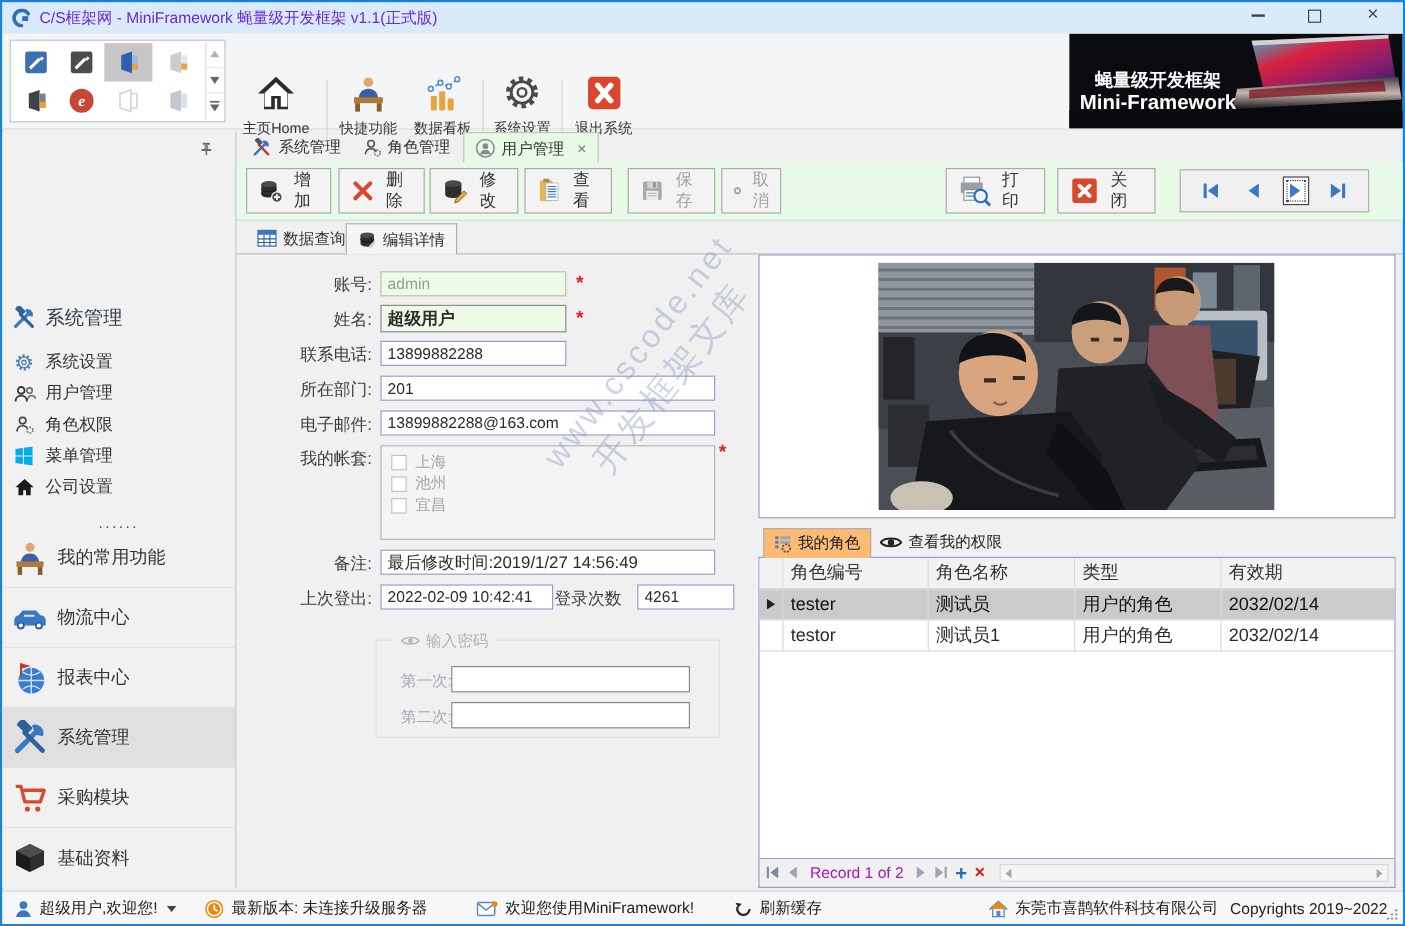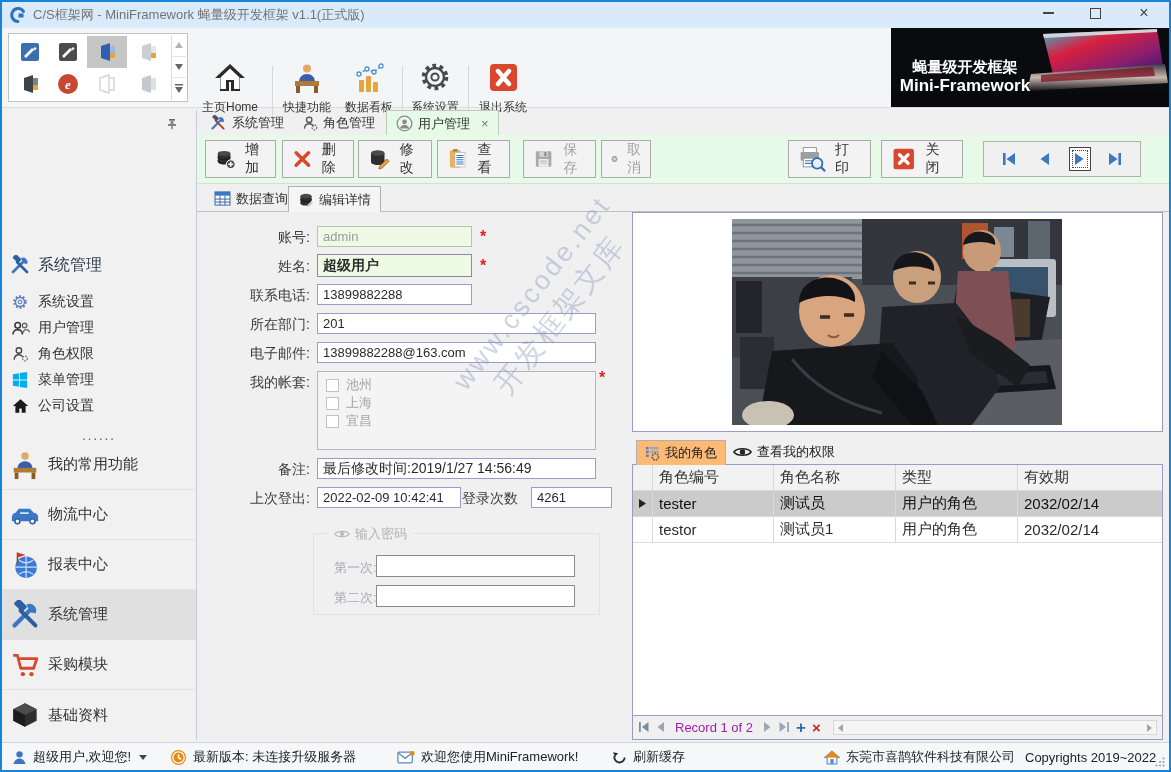--- a/index.html
+++ b/index.html
@@ -2,21 +2,21 @@
 <html><head>
 <meta charset="utf-8">
 <style>
   *{margin:0;padding:0;box-sizing:border-box}
   body{background:#9aa2ab;font-family:"Liberation Sans","DejaVu Sans",sans-serif;-webkit-font-smoothing:antialiased}
   #win{position:relative;width:1171px;height:772px;background:#f0f0f0;overflow:hidden;
        box-shadow:inset 0 0 0 2px #1783d9;font-size:13px;color:#2a2a2a}
   .abs{position:absolute}
   
   .titlebar{position:absolute;left:2px;top:2px;right:2px;height:26px;background:#d9ebfb;display:flex;align-items:center;padding-left:8px}
-  .title-text{font-size:13px;color:#737373;margin-left:7px}
+  .title-text{font-size:13px;color:#6d28d9;margin-left:7px}
   .winctl{position:absolute;top:0;height:26px;width:34px;display:flex;align-items:center;justify-content:center;color:#444}
   
   .ribbon{position:absolute;left:2px;top:28px;right:2px;height:80px;background:#f4f5f6;border-bottom:1px solid #dcdcdc}
   .gallery{position:absolute;left:6px;top:5px;width:180px;height:69px;background:#fff;border:1px solid #c3c3c3}
   .thm{position:absolute;width:26px;height:26px;display:flex;align-items:center;justify-content:center}
   .thm.sel{background:#c6c6c6;width:40px;height:32px}
   .gal-scroll{position:absolute;right:1px;top:1px;width:15px;height:65px;border-left:1px solid #ddd}
   .gal-scroll div{height:21.6px;display:flex;align-items:center;justify-content:center;border-bottom:1px solid #e5e5e5}
   .bigbtn{position:absolute;top:32px;height:70px;text-align:center;font-size:12px;color:#333}
   .bigbtn svg{display:block;margin:1px auto 4px}
@@ -543,25 +543,25 @@
     <div class="lbl" style="top:316px">所在部门:</div>
     <input class="inp" style="left: 317px; top: 313px; width: 279px; height: 21px;" readonly="" value="201">
 
     <div class="lbl" style="top:345px">电子邮件:</div>
     <input class="inp" style="left: 317px; top: 342px; width: 279px; height: 21px;" readonly="" value="13899882288@163.com">
 
     <div class="lbl" style="top:374px">我的帐套:</div>
     <div class="abs" style="left:317px;top:371px;width:279px;height:79px;background:#f4f4f4;border:1px solid #b5b5c5;padding:4px 8px">
       <div class="cbrow">
           <span class="cb"></span>
-          <span>池州</span>
+          <span>上海</span>
         </div>
       <div class="cbrow">
           <span class="cb"></span>
-          <span>上海</span>
+          <span>池州</span>
         </div>
       <div class="cbrow">
           <span class="cb"></span>
           <span>宜昌</span>
         </div>
     </div>
     <div class="req" style="left:599px;top:369px">*</div>
 
     <div class="lbl" style="top:461px">备注:</div>
     <input class="inp" style="left: 317px; top: 458px; width: 279px; height: 21px; font-size: 14px;" readonly="" value="最后修改时间:2019/1/27 14:56:49">

